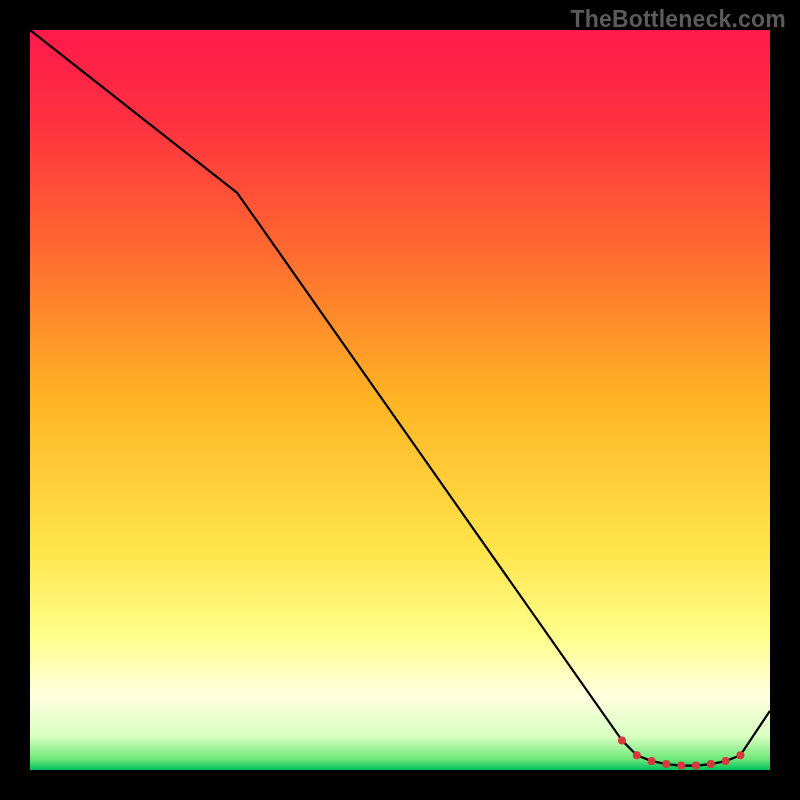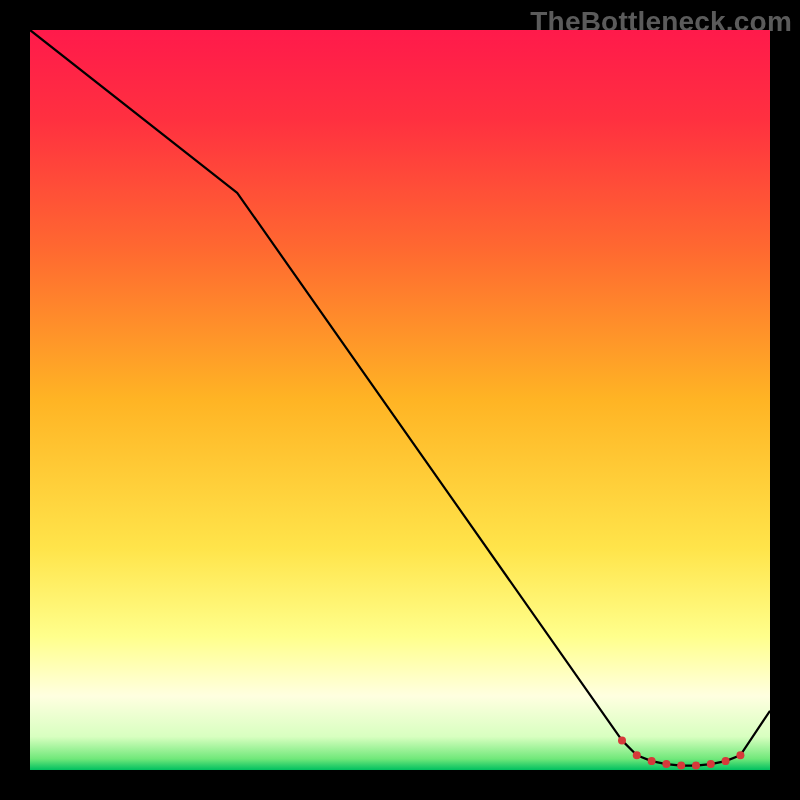--- a/index.html
+++ b/index.html
@@ -13,22 +13,22 @@
   }
   .frame {
     position: relative;
     width: 800px;
     height: 800px;
     background: #000;
   }
   .watermark {
     position: absolute;
     top: 6px;
-    right: 8px;
-    font-size: 28px;
+    right: 14px;
+    font-size: 23px;
     font-weight: bold;
     color: #5b5b5b;
     letter-spacing: 0.2px;
   }
   .plot-area {
     position: absolute;
     left: 30px;
     top: 30px;
     width: 740px;
     height: 740px;

